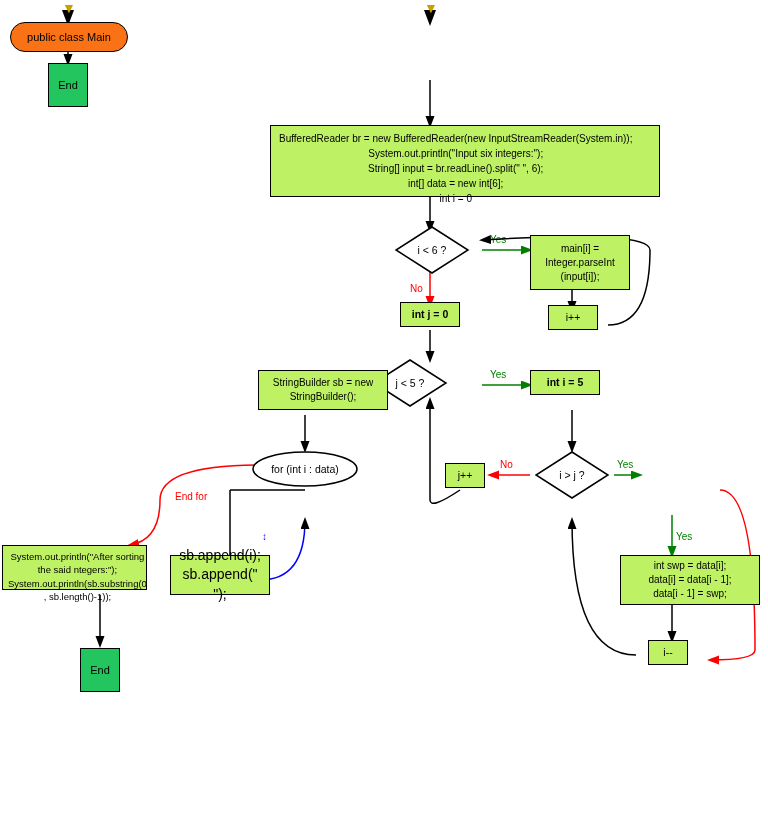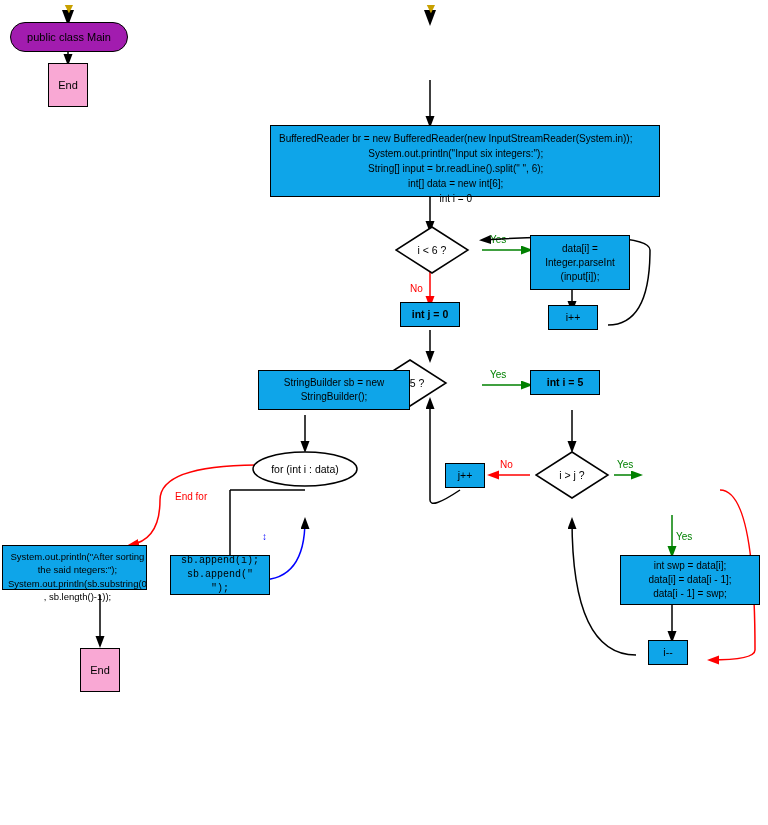--- a/index.html
+++ b/index.html
@@ -27,39 +27,39 @@
     .node {
       position: absolute;
       display: flex;
       align-items: center;
       justify-content: center;
       text-align: center;
     }
     .node-rounded {
       border: 1.5px solid #000;
       border-radius: 20px;
-      background: #a21caf;
+      background: #f97316;
       padding: 5px 10px;
       font-size: 11px;
     }
     .node-rect {
       border: 1.5px solid #000;
-      background: #0ea5e9;
+      background: #bef264;
       padding: 4px 6px;
       font-size: 10.5px;
       line-height: 1.4;
     }
     .arrow-indicator {
       position: absolute;
       font-size: 14px;
       color: #c8a000;
     }
     .end-box {
       border: 1.5px solid #000;
-      background: #f9a8d4;
+      background: #22c55e;
       padding: 21px 8px;
       font-size: 11px;
     }
   </style>
 </head>
 <body>
 
 <div id="diagram">
   <svg id="lines" xmlns="http://www.w3.org/2000/svg">
 
@@ -159,21 +159,21 @@
   </div>
 
   <div style="position:absolute; left:395px; top:225px; width:75px; height:50px; display:flex; align-items:flex-end; justify-content:center;">
     <svg width="75" height="50">
       <polygon points="37,2 73,25 37,48 1,25" fill="white" stroke="black" stroke-width="1.5"></polygon>
       <text x="37" y="29" text-anchor="middle" font-size="10.5" font-family="Arial">i &lt; 6 ?</text>
     </svg>
   </div>
 
   <div class="node node-rect" style="left:530px; top:235px; width:100px; height:55px;">
-    <span style="white-space:pre-line; font-size:10px; text-align:center;">data[i] =
+    <span style="white-space:pre-line; font-size:10px; text-align:center;">main[i] =
 Integer.parseInt
 (input[i]);</span>
   </div>
 
   <div class="node node-rect" style="left:548px; top:305px; width:50px; height:25px;">
     <span>i++</span>
   </div>
 
   <div class="node node-rect" style="left:400px; top:302px; width:60px; height:25px;font-weight:bold;">
     <span>int j = 0</span>
@@ -183,21 +183,21 @@
     <svg width="75" height="50">
       <polygon points="37,2 73,25 37,48 1,25" fill="white" stroke="black" stroke-width="1.5"></polygon>
       <text x="37" y="29" text-anchor="middle" font-size="10.5" font-family="Arial">j &lt; 5 ?</text>
     </svg>
   </div>
 
   <div class="node node-rect" style="left:530px; top:370px; width:70px; height:25px;font-weight:bold;">
     <span>int i = 5</span>
   </div>
 
-  <div class="node node-rect" style="left:258px; top:370px; width:152px; height:40px;">
+  <div class="node node-rect" style="left:258px; top:370px; width:130px; height:40px;">
     <span style="white-space:pre-line; font-size:10px; text-align:center;">StringBuilder sb = new
 StringBuilder();</span>
   </div>
 
   <div style="position:absolute; left:250px; top:450px; width:110px; height:38px; display:flex; align-items:center; justify-content:center;">
     <svg width="110" height="38">
       <ellipse cx="55" cy="19" rx="52" ry="17" fill="white" stroke="black" stroke-width="1.5"></ellipse>
       <text x="55" y="23" text-anchor="middle" font-size="10.5" font-family="Arial">for (int i : data)</text>
     </svg>
   </div>
@@ -218,21 +218,21 @@
     <span style="white-space:pre-line; font-size:10px; text-align:center;">int swp = data[i];
 data[i] = data[i - 1];
 data[i - 1] = swp;</span>
   </div>
 
   <div class="node node-rect" style="left:648px; top:640px; width:40px; height:25px;">
     <span>i--</span>
   </div>
 
   <div class="node node-rect" style="left:170px; top:555px; width:100px; height:40px;">
-    <span style="white-space:pre-line; font-size:10px; text-align:center;font-family:Liberation Mono, monospace;">sb.append(i);
+    <span style="white-space:pre-line; font-size:14px; text-align:center;">sb.append(i);
 sb.append(" ");</span>
   </div>
 
   <div class="node node-rect" style="left:2px; top:545px; width:145px; height:45px; font-size:9.5px; justify-content:flex-start; align-items:flex-start; padding:4px 5px;">
     <span style="white-space:pre-line; font-size:9.5px;">System.out.println("After sorting the said ntegers:");
 System.out.println(sb.substring(0 , sb.length()-1));</span>
   </div>
 
   <div class="node end-box" style="left:80px; top:648px; width:40px; height:22px;">
     <span>End</span>

